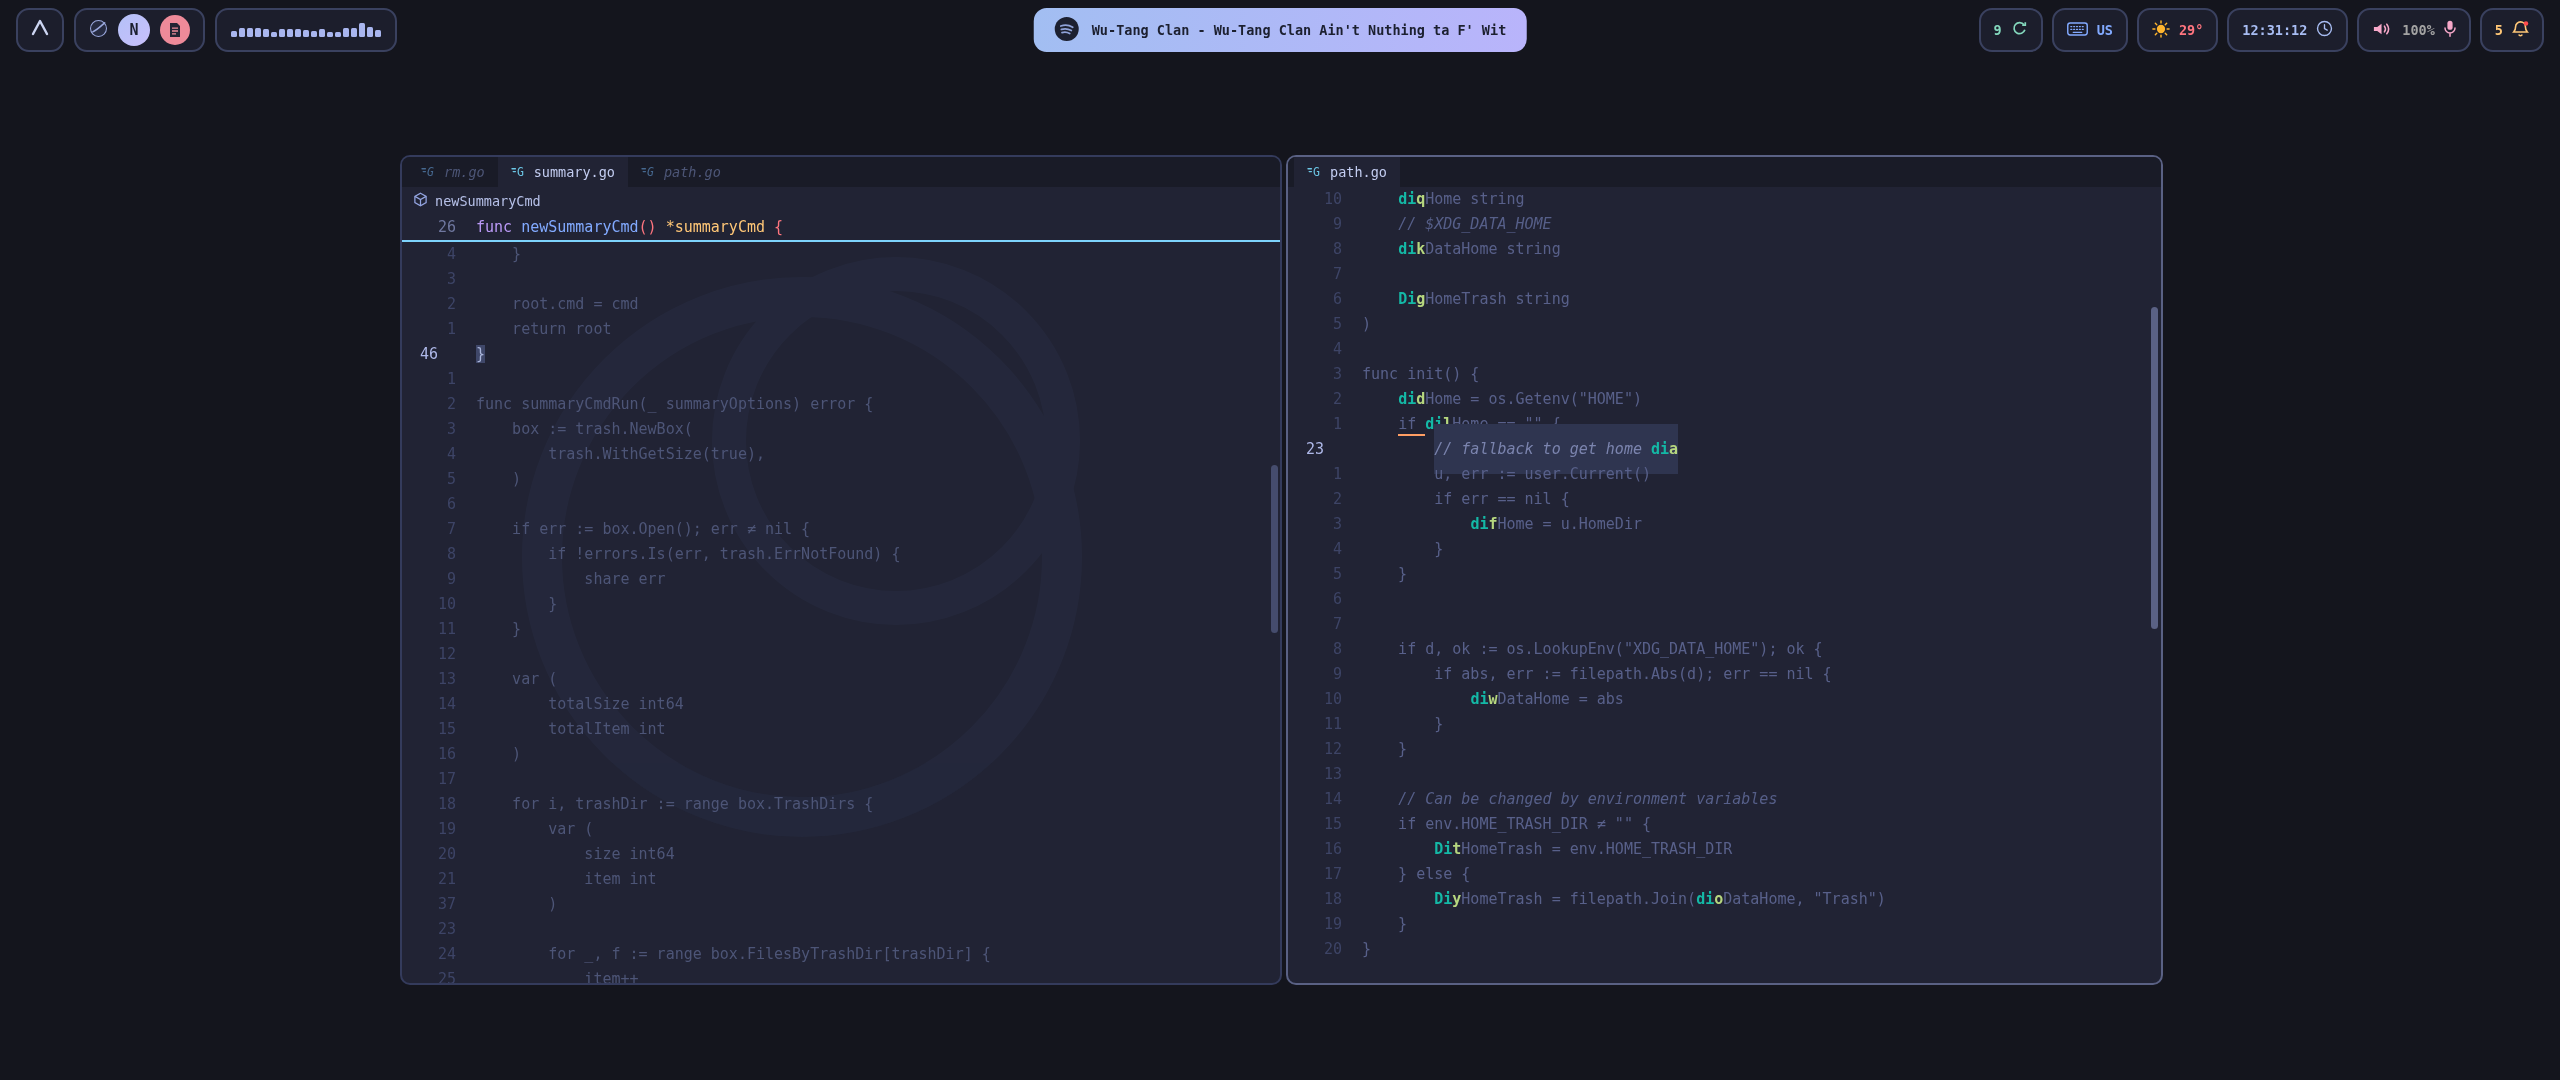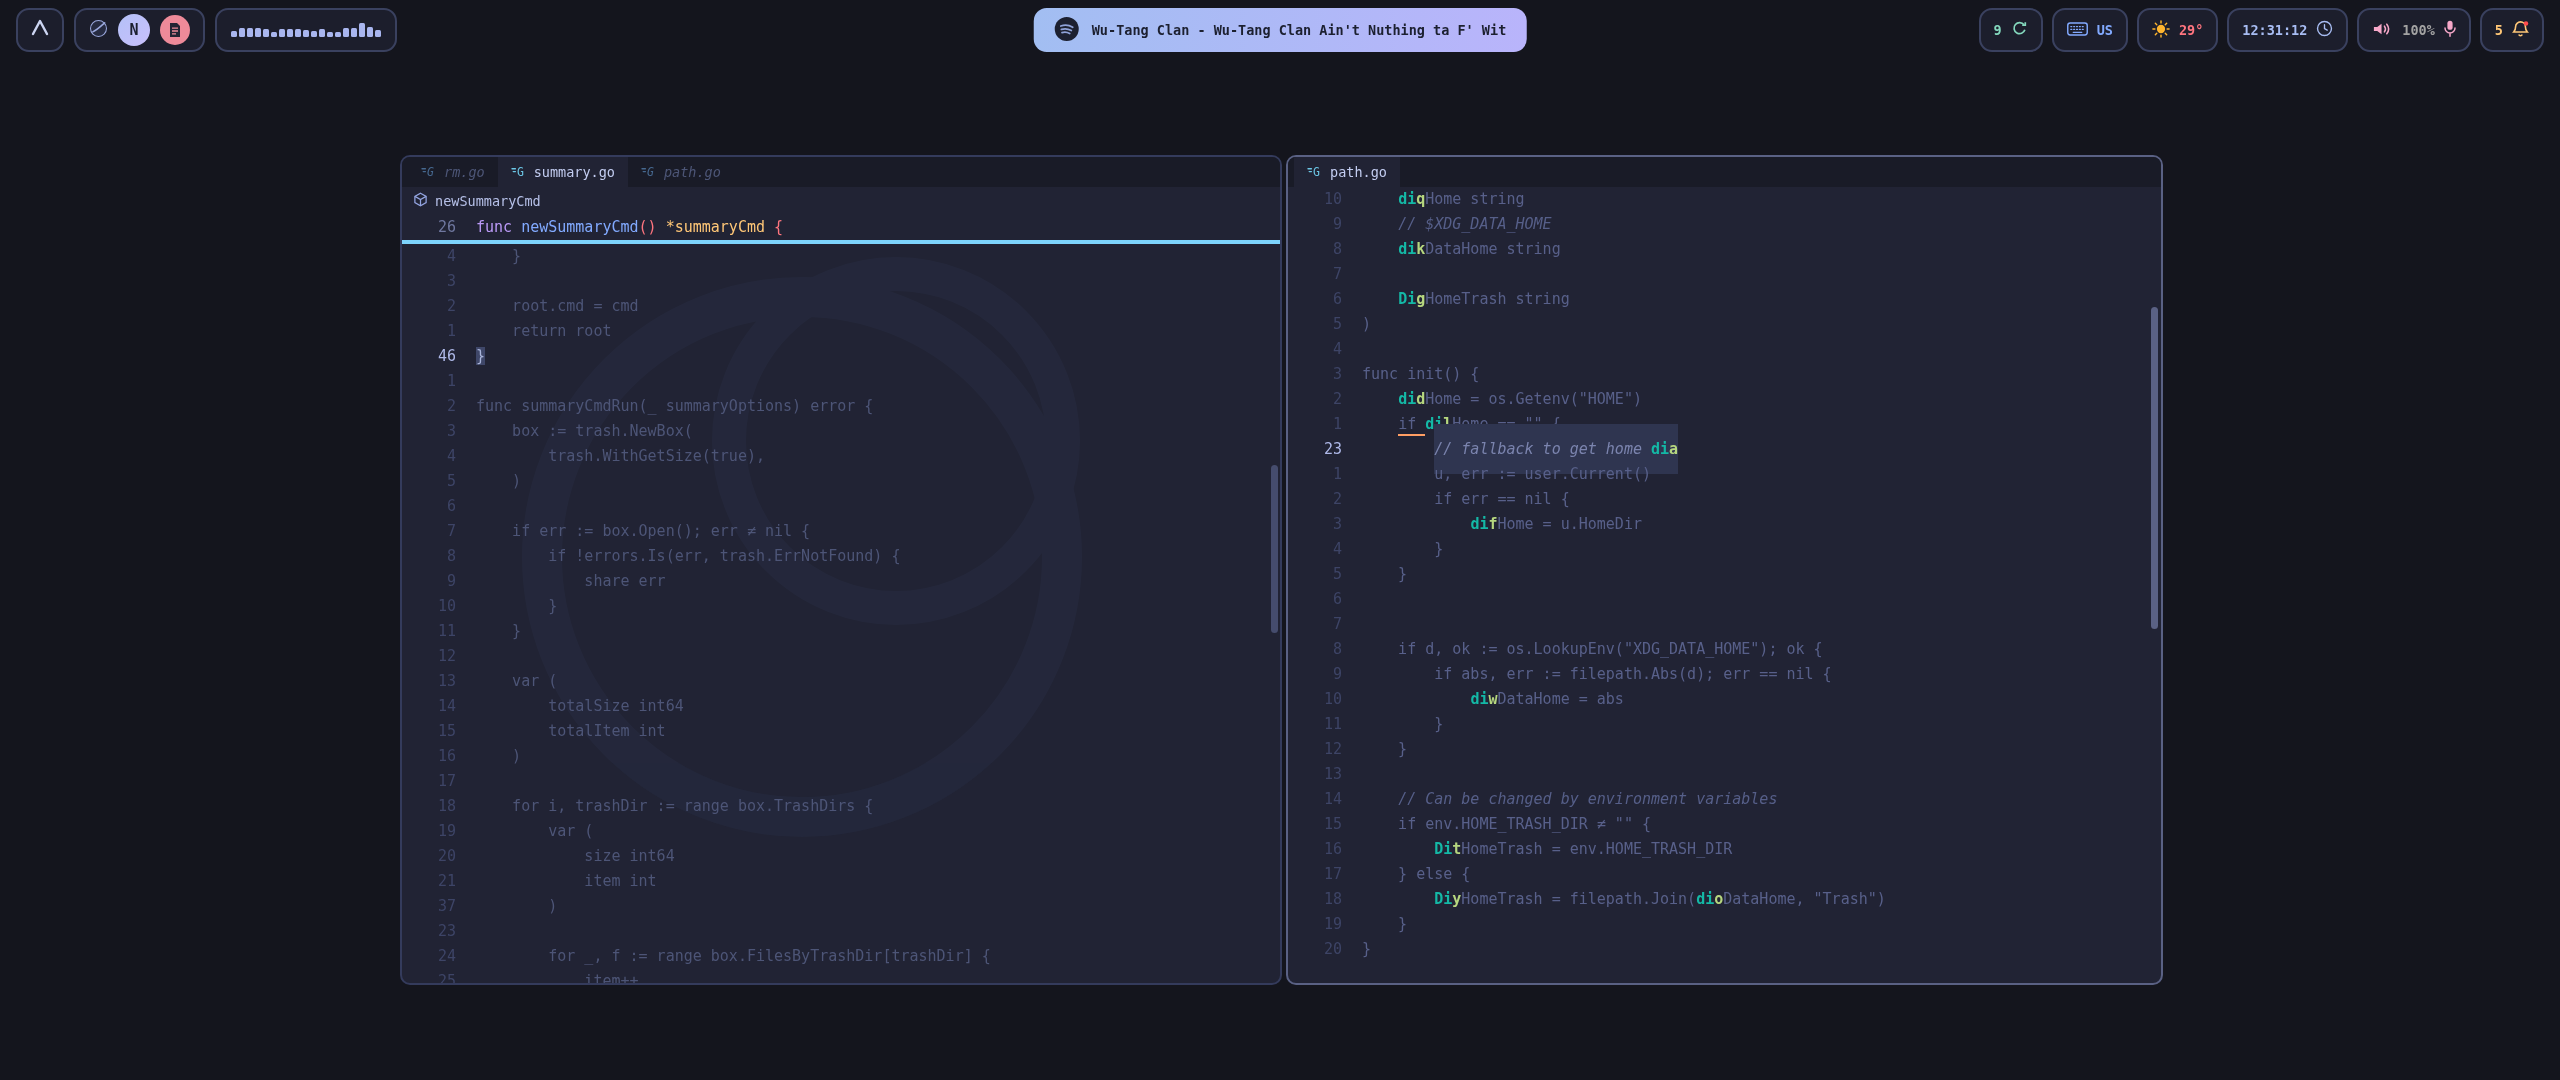--- a/index.html
+++ b/index.html
@@ -37,24 +37,24 @@
   .tabbar{height:30px;background:#191b27;display:flex;align-items:stretch;padding-left:6px}
   .tab{display:flex;align-items:center;gap:7px;padding:0 13px;font-size:13.5px;
        color:#4d5677;font-style:italic;cursor:default}
   .tab.active{color:#c3cdf1;font-style:normal;background:#212334}
   .crumbs{height:28px;display:flex;align-items:center;gap:7px;padding:0 11px;
           font-size:13.5px;color:#b6c0e8;background:#212334}
 
   .code{position:relative}
   .code-row{display:flex;height:25px;line-height:25px;white-space:pre;font-size:15px}
   .lnum{flex:0 0 54px;text-align:right;color:#3d4466}
-  .lnum.cur{text-align:right;color:#aeb8e8}
+  .lnum.cur{text-align:center;color:#aeb8e8}
   .ltxt{padding-left:20px;color:#4d5577}
   .pane-right .ltxt{color:#58608a}
-  .ctx-row{border-bottom:4px solid #7dd3fc}
+  .ctx-row{border-bottom:2px solid #7dd3fc}
   .ctx-row .lnum{color:#6f779f}
   .kw{color:#bb9af7}.fn{color:#82aaff}.typ{color:#ffc777}.pun{color:#ff757f}
   .comment{color:#565f89;font-style:italic}
   .match{color:#14b8a6;font-weight:bold}
   .label{color:#b6d77f;font-weight:bold}
   .sel{background:#2f3550;padding:16px 0}
   .sel.comment{color:#7b84ae}
   .uline{border-bottom:2px solid #ff9e64;padding-bottom:1px}
   .cursor{background:#3f4769;color:#a9b4da}
 

